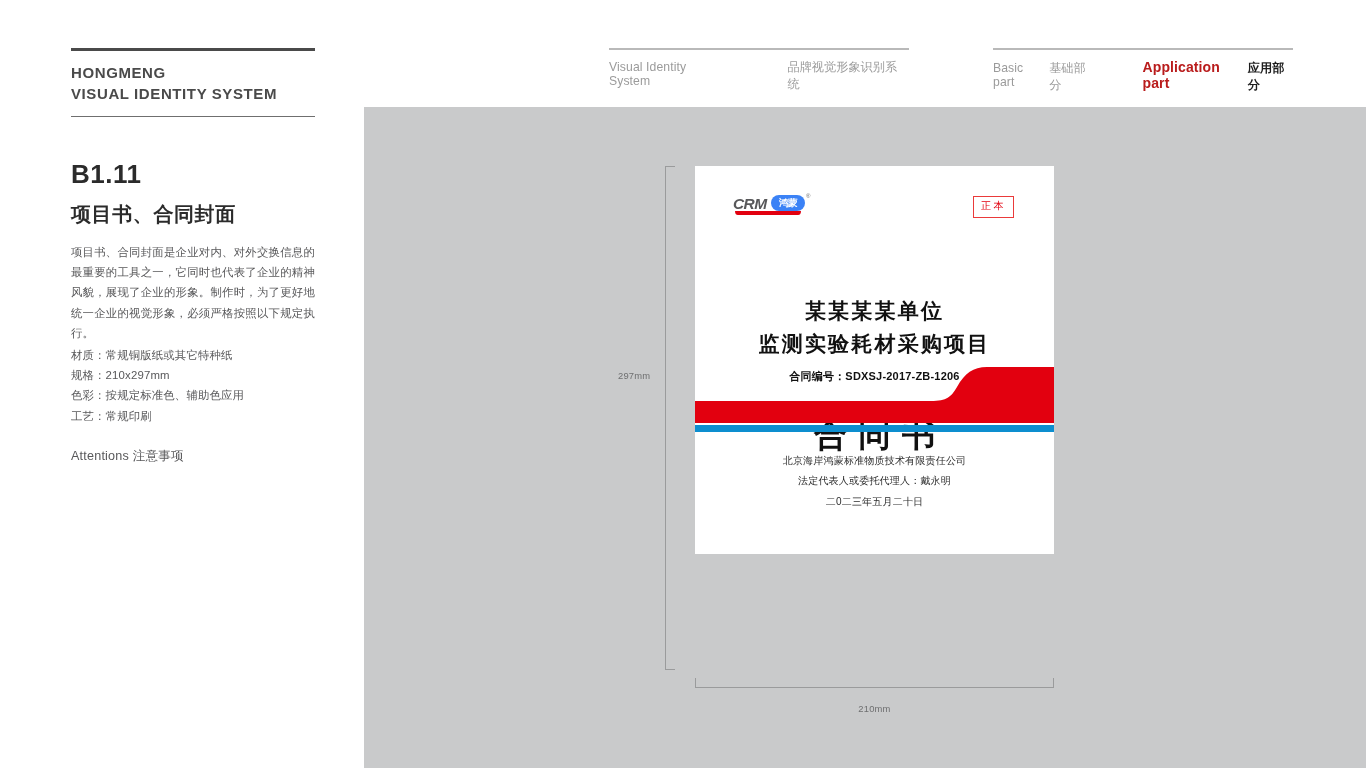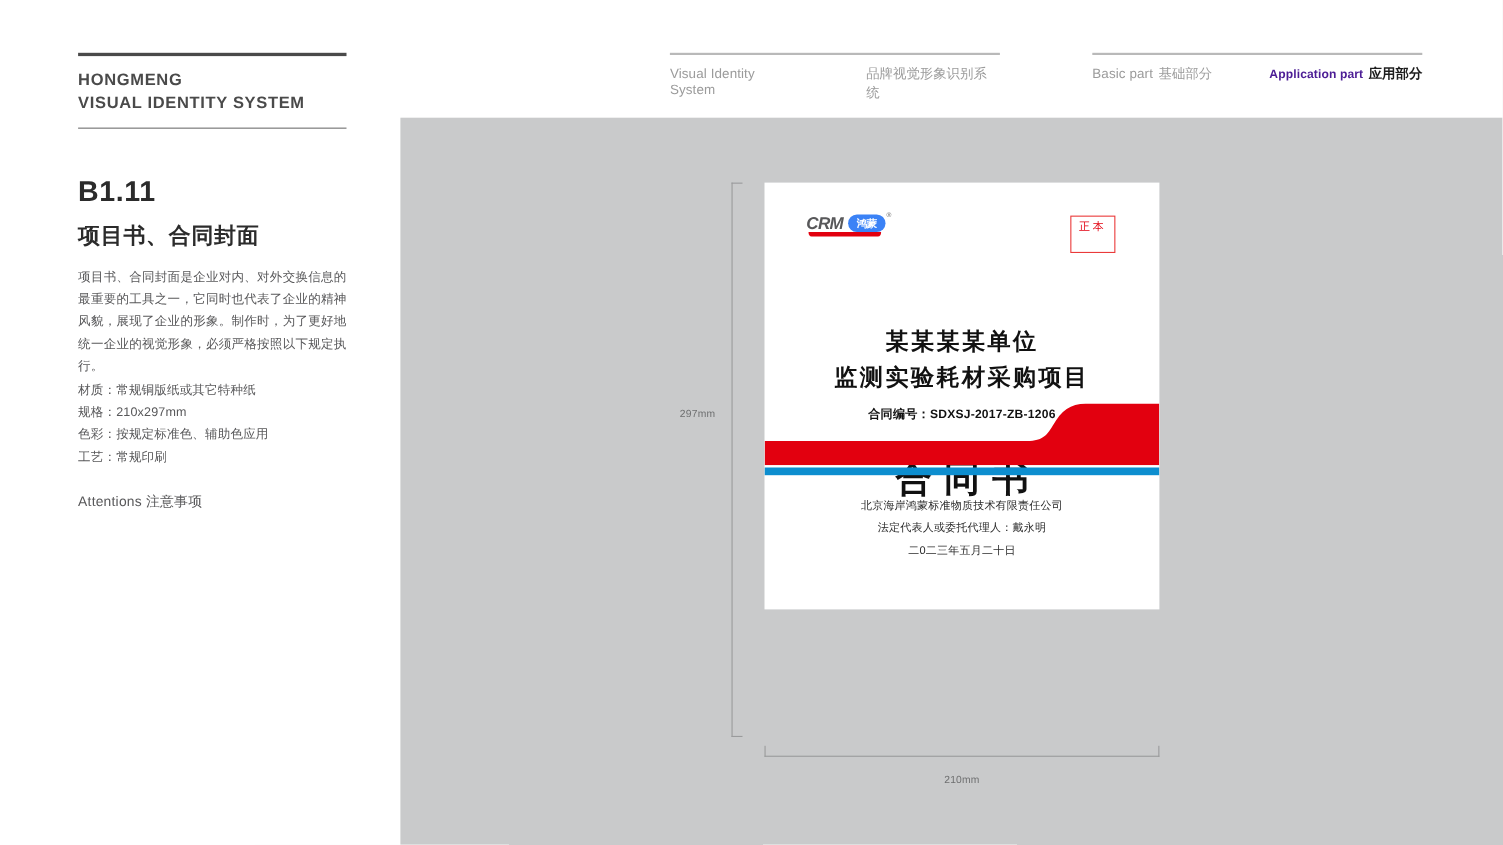--- a/index.html
+++ b/index.html
@@ -58,21 +58,21 @@
   }
 
   
   .nav-group { position:absolute; top:48px; }
   .nav-rule { height:1.5px; background:#b9b9b9; }
   .nav-row { display:flex; align-items:baseline; padding-top:9px; }
   .nav-vis { left:609px; width:300px; }
   .nav-app { left:993px; width:300px; }
   .nav-en { font-size:12.2px; color:#9b9b9b; letter-spacing:0.1px; }
   .nav-cn { font-size:12.2px; color:#9b9b9b; margin-left:5px; }
-  .nav-en-strong { font-size:11px; color:#4c1d95; font-weight:bold; letter-spacing:0.1px; }
+  .nav-en-strong { font-size:14px; color:#b91c1c; font-weight:bold; letter-spacing:0.1px; }
   .nav-cn-strong { font-size:12.2px; color:#1d1d1d; font-weight:bold; margin-left:5px; }
   .nav-gap { width:52px; }
 
   
   .stage {
     position:absolute; left:364px; top:107px;
     width:1002px; height:661px;
     background:#c9cacb;
   }
 
@@ -133,21 +133,21 @@
     border-radius:0 0 10px 10px / 0 0 14px 14px;
   }
   .logo-reg {
     position:absolute; left:73px; top:-1px;
     font-size:6px; color:#6b6b6b;
   }
 
   .stamp-box {
     position:absolute; right:40px; top:30px;
     border:1.4px solid #ea3a3a;
-    padding:2px 7px 16px 7px;
+    padding:2px 7px 4px 7px;
     margin-left:16px;
   }
   .stamp-text {
     font-size:10px; color:#e2000f; letter-spacing:2.5px;
     white-space:nowrap;
   }
 
   .cover-heading { position:absolute; left:0; top:128px; width:100%; text-align:center; }
   .head-line {
     font-size:21px; font-weight:bold; color:#111111;

